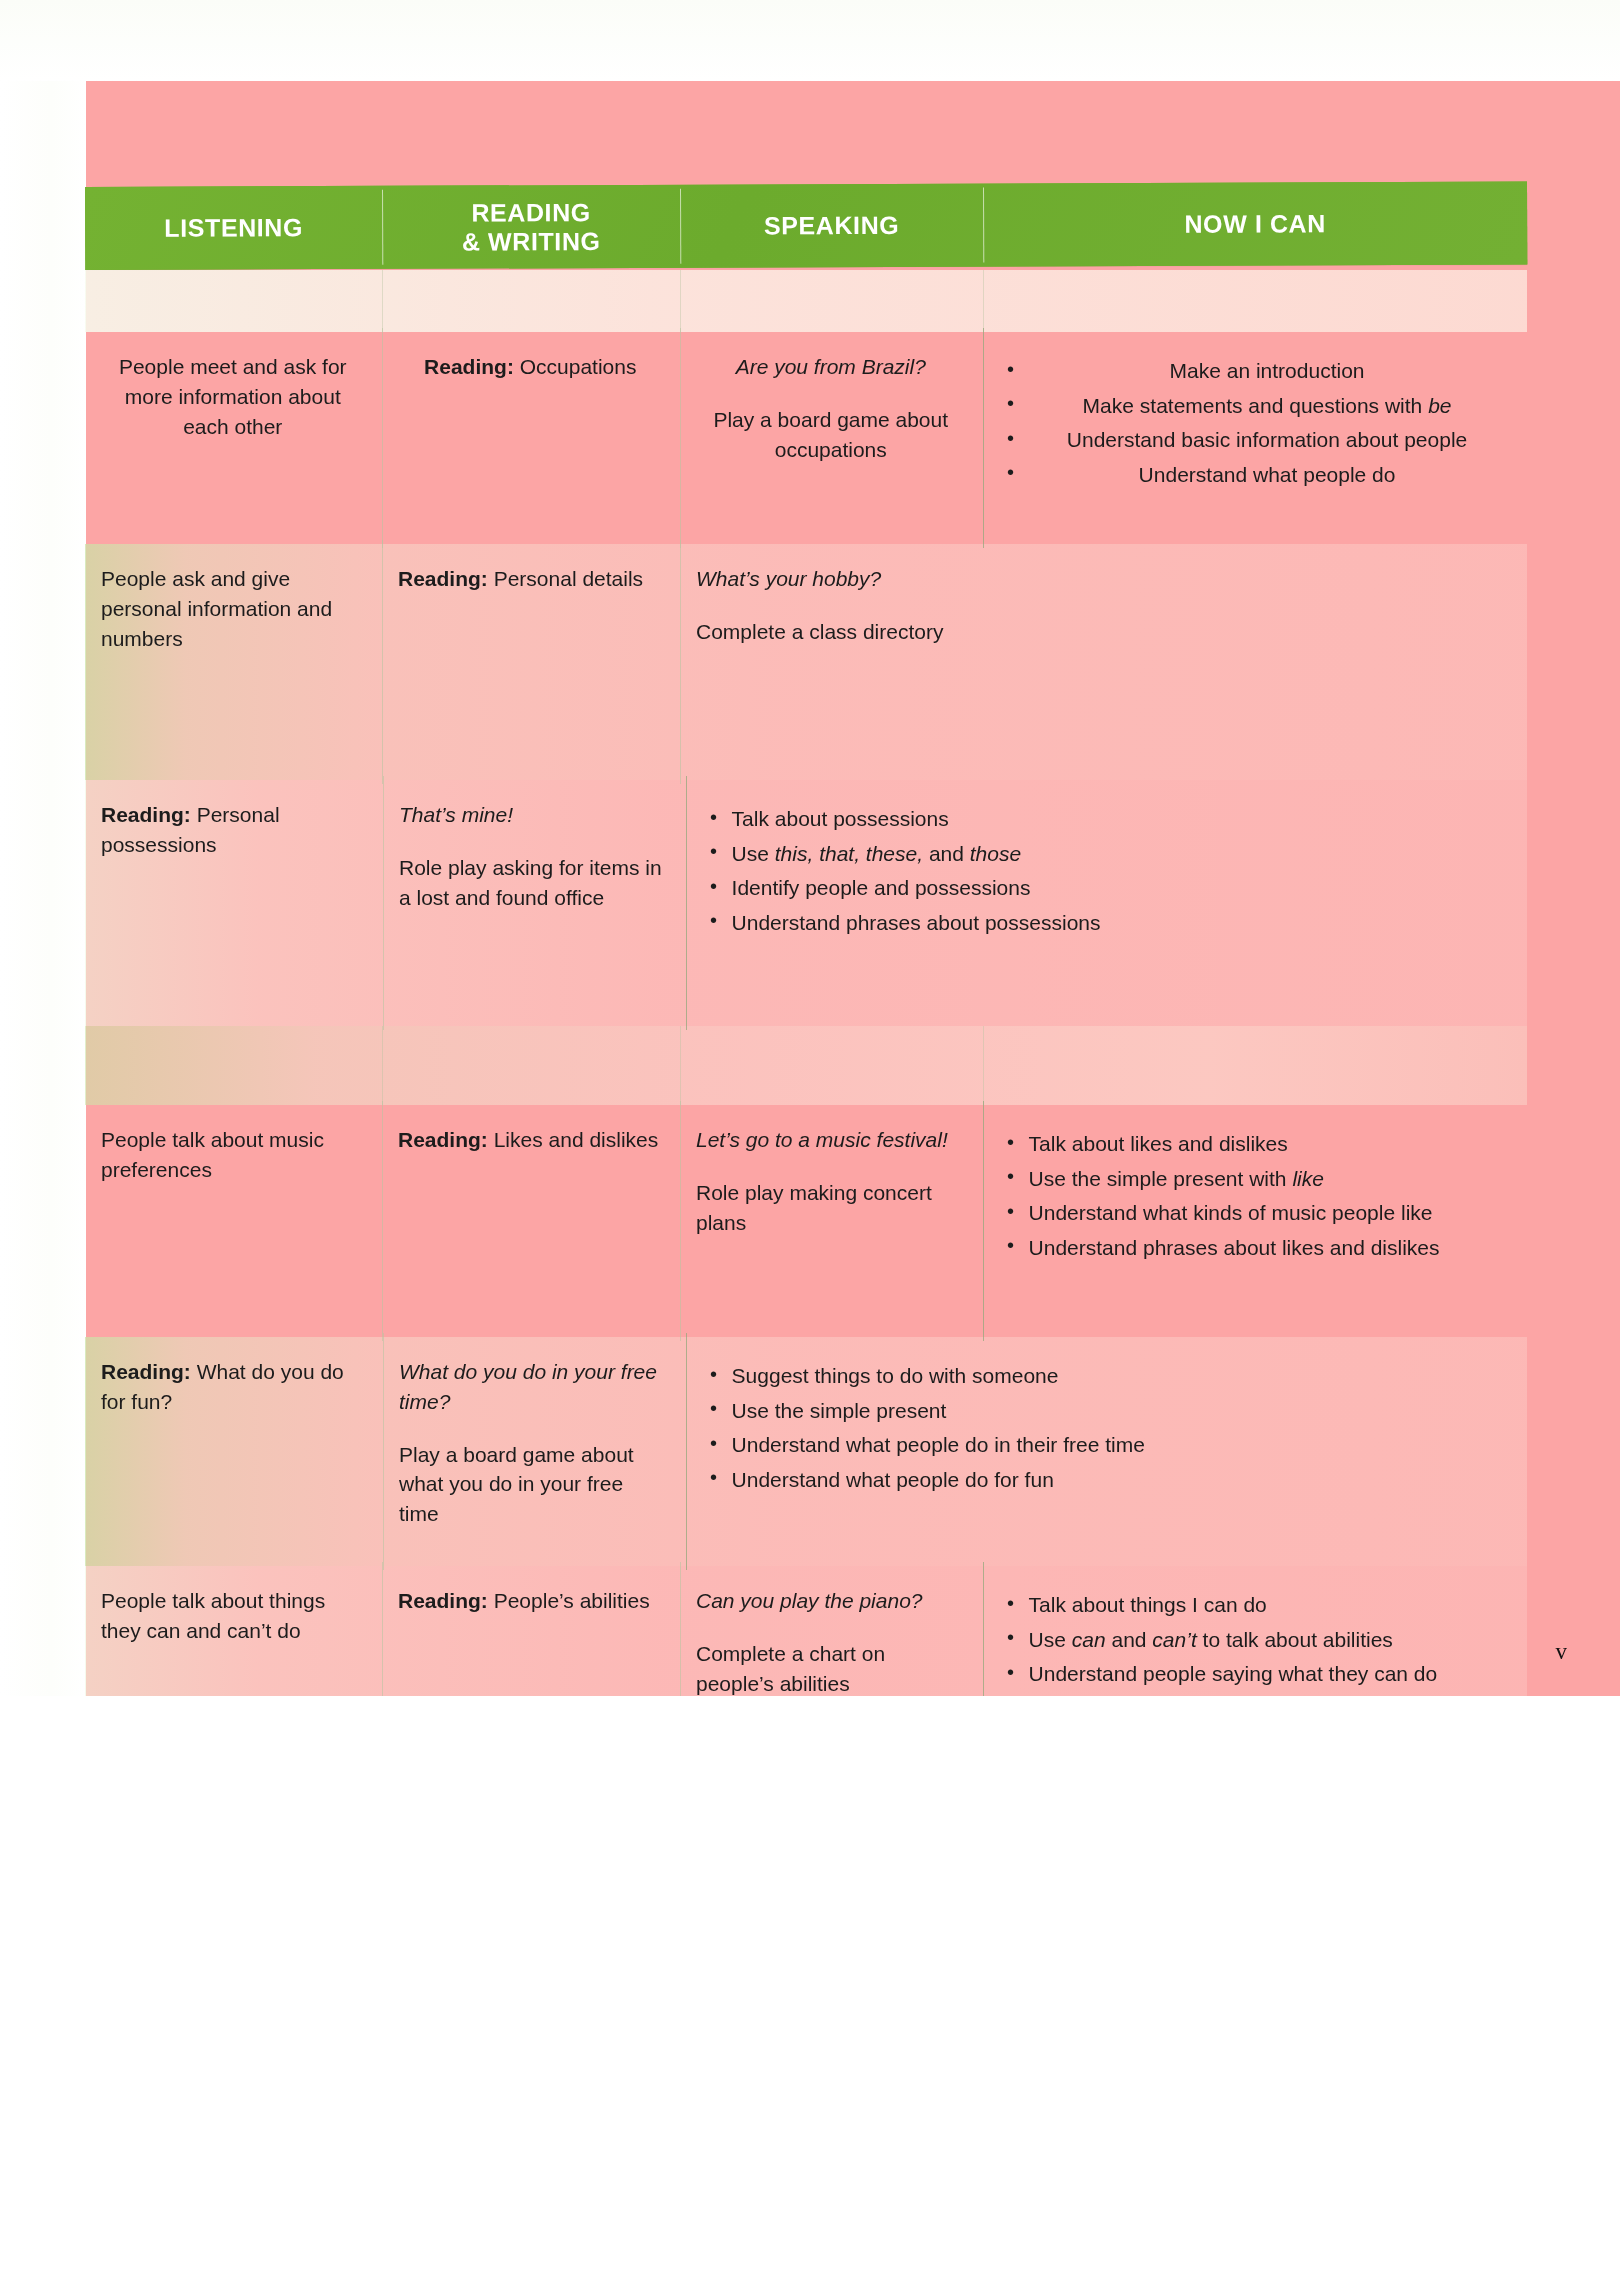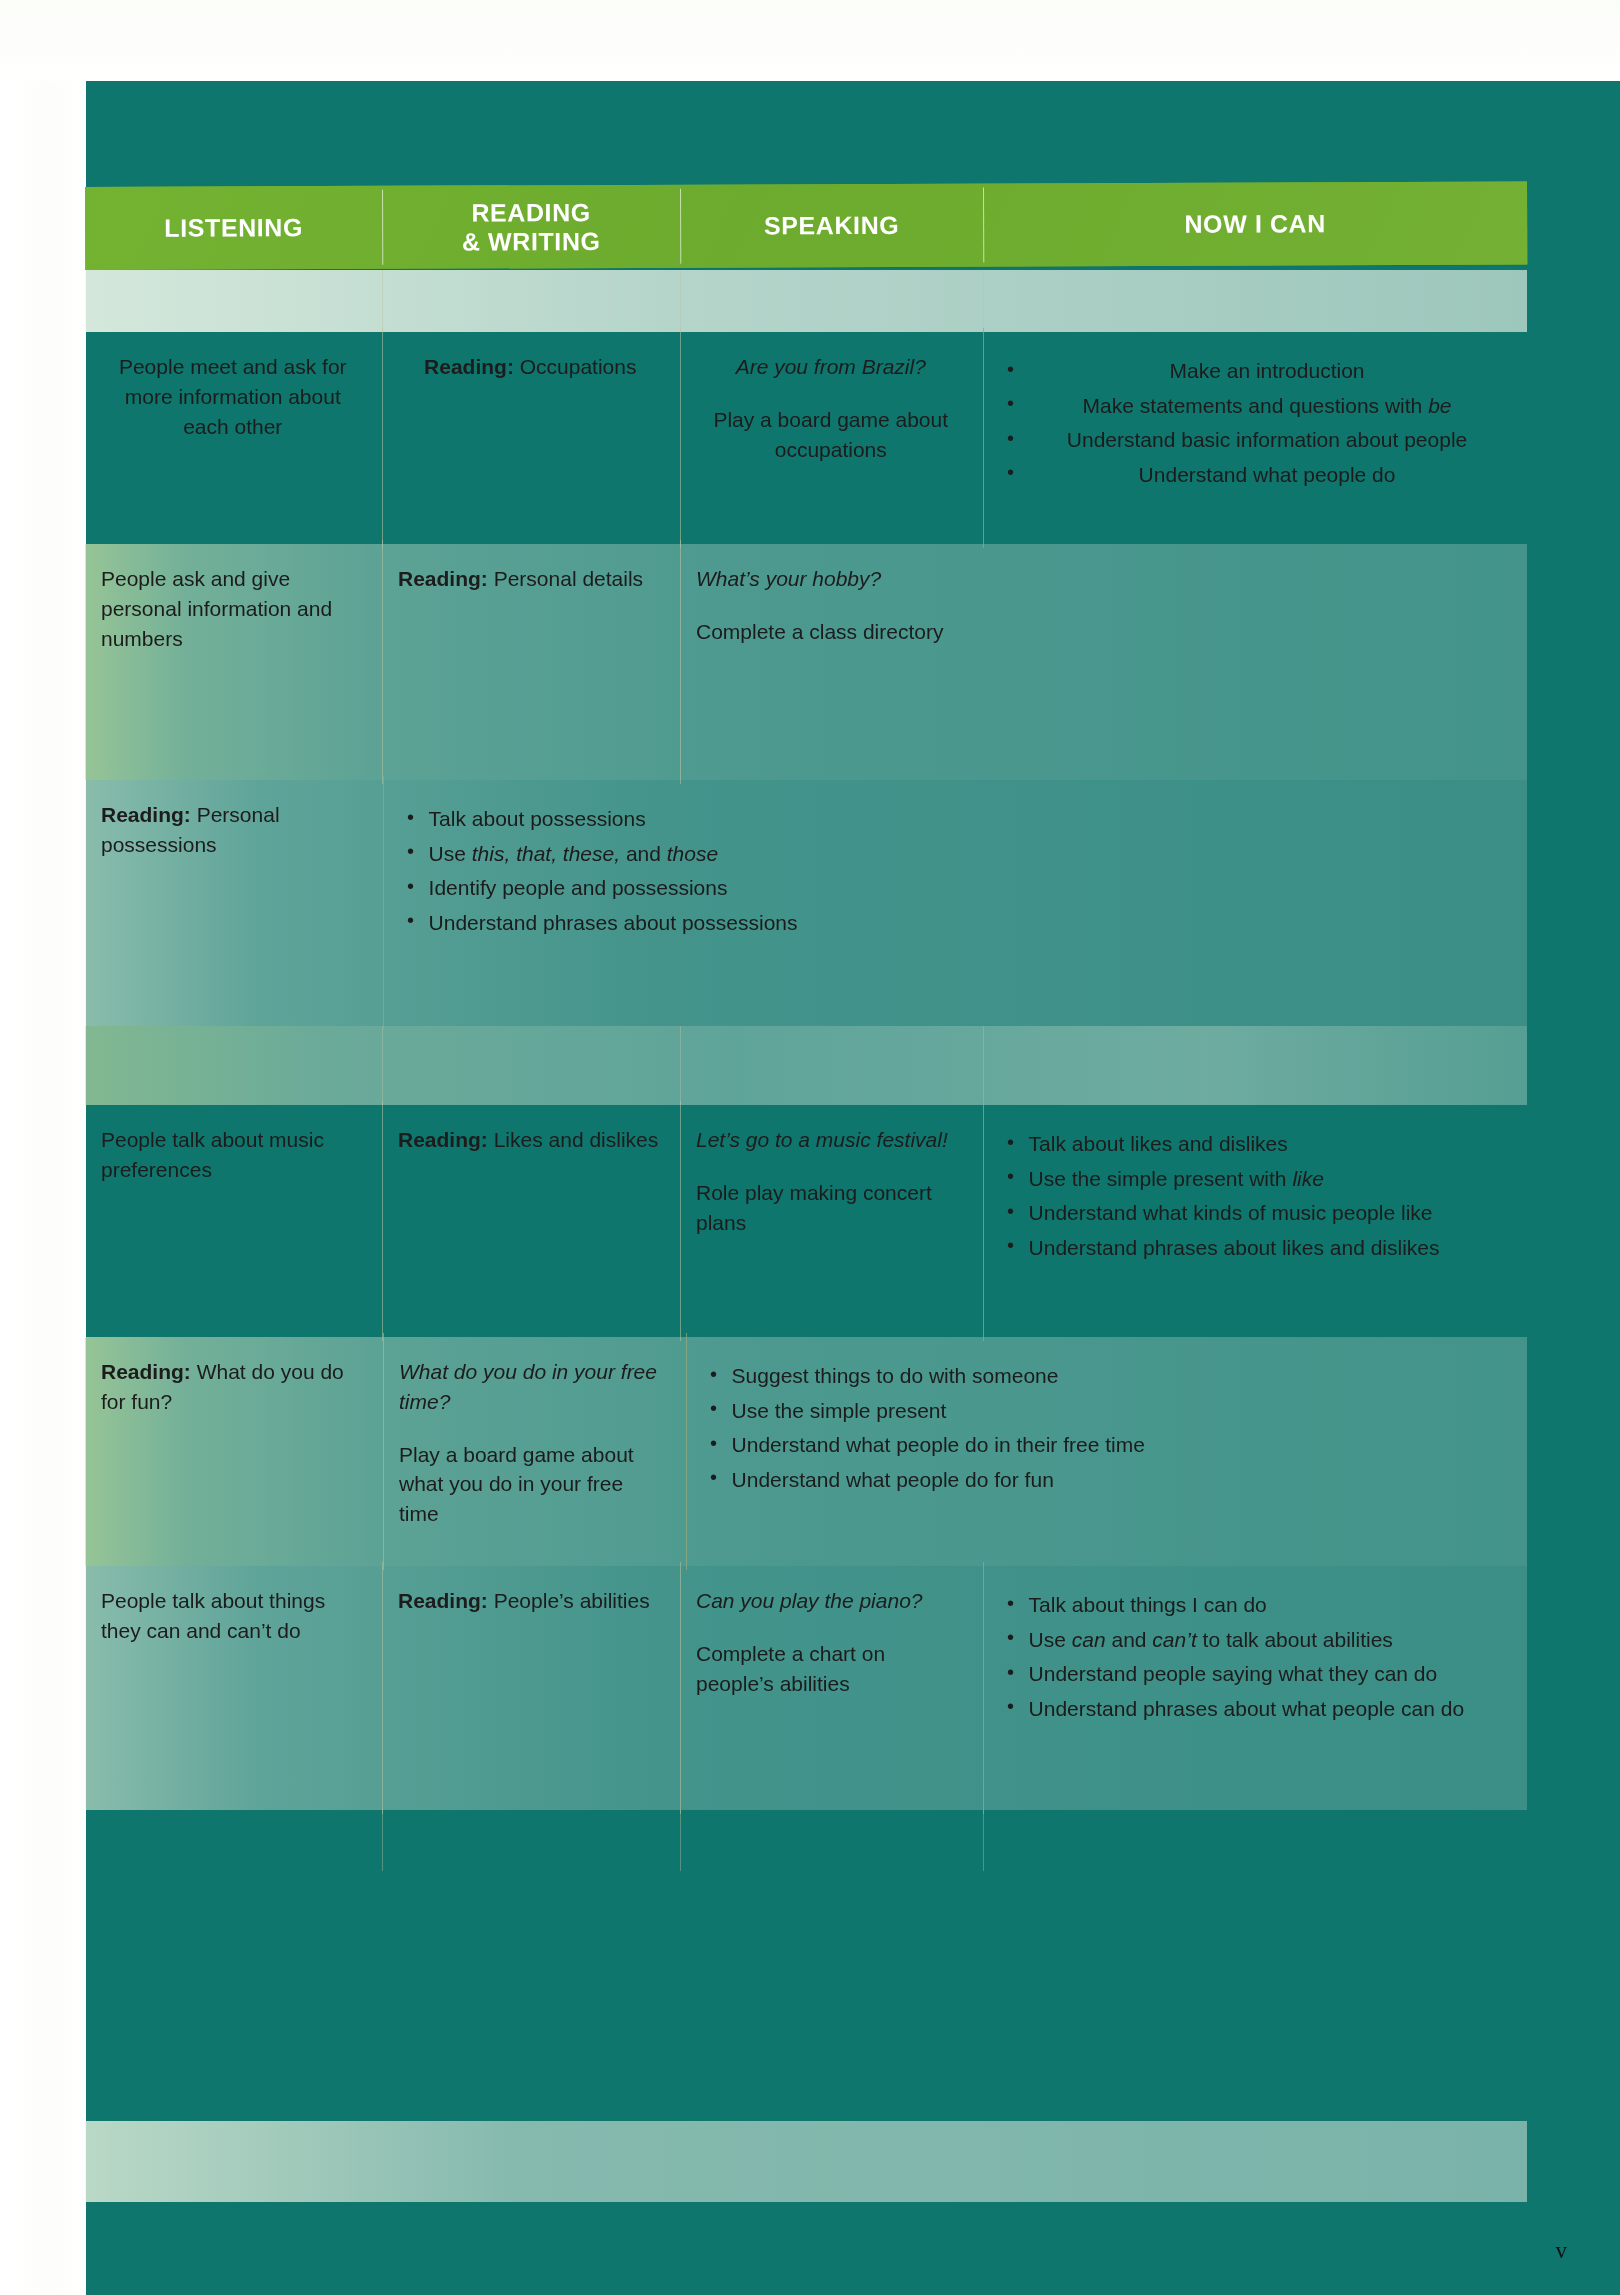--- a/index.html
+++ b/index.html
@@ -7,22 +7,22 @@
   html, body {
     width: 1621px;
     height: 2295px;
     background: #ffffff;
     font-family: "Liberation Sans", sans-serif;
   }
 
   #page {
     position: relative;
     width: 1621px;
-    height: 2295px;
-    background: #0f766e;
+    height: 1696px;
+    background: #fca5a5;
     overflow: hidden;
   }
 
   
   .paper-edge-left {
     position: absolute;
     left: 0; top: 0;
     width: 86px; height: 2295px;
     background: linear-gradient(to right, #ffffff 0%, #fdfefb 60%, #ffffff 100%);
   }
@@ -305,20 +305,24 @@
           <div class="speak-title">What’s your hobby?</div>
           <div class="speak-task">Complete a class directory</div>
         </div>
       </div>
 
       <div class="row r3 faint">
         <div class="cell col2">
           <span class="reading-label">Reading: </span>
           <span>Personal possessions</span>
         </div>
+        <div class="cell col3">
+          <div class="speak-title">That’s mine!</div>
+          <div class="speak-task">Role play asking for items in a lost and found office</div>
+        </div>
         <div class="cell col4 sep-strong">
           <ul class="cando">
               <li>Talk about possessions</li>
               <li><span>Use </span><span class="it">this, that, these,</span><span> and </span><span class="it">those</span></li>
               <li>Identify people and possessions</li>
               <li>Understand phrases about possessions</li>
             </ul>
         </div>
       </div>
 

